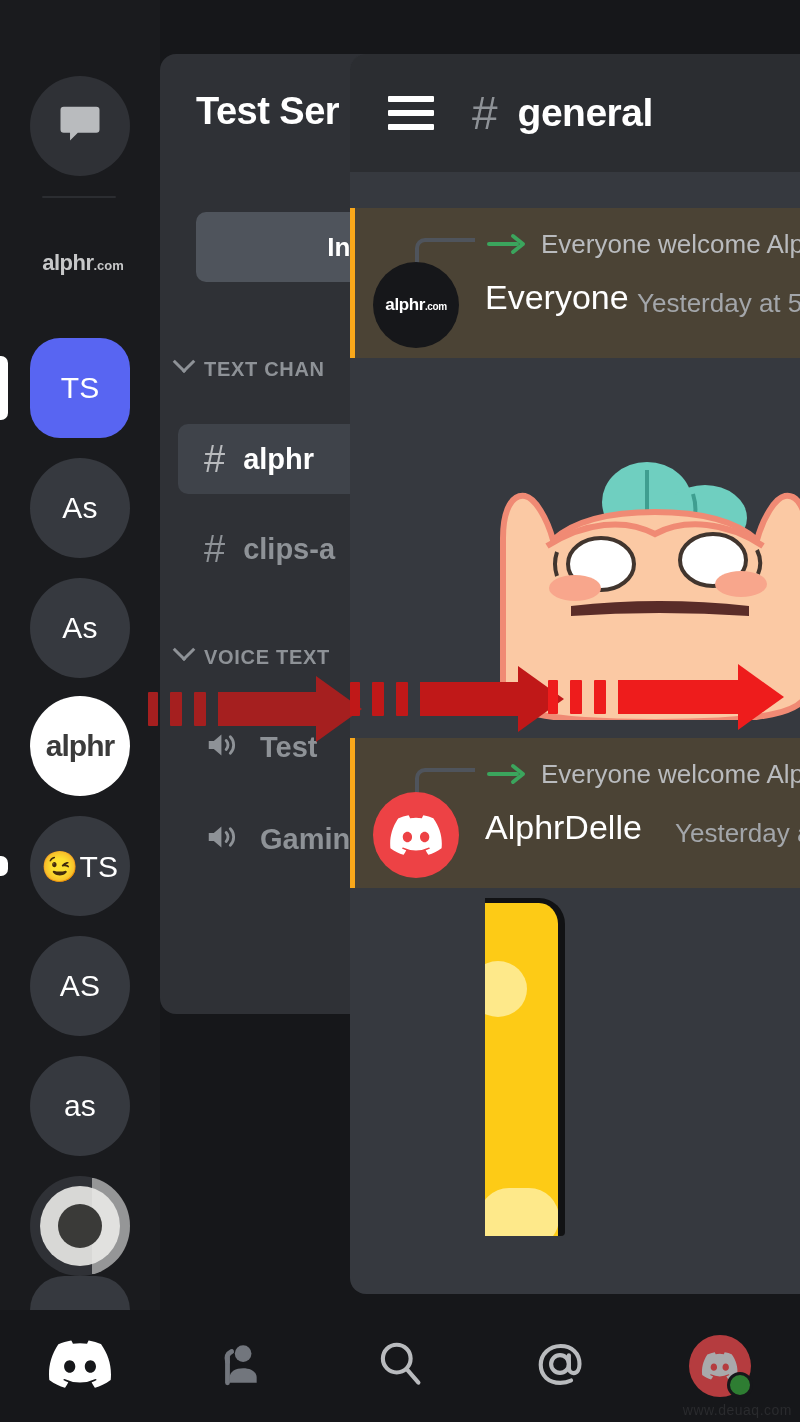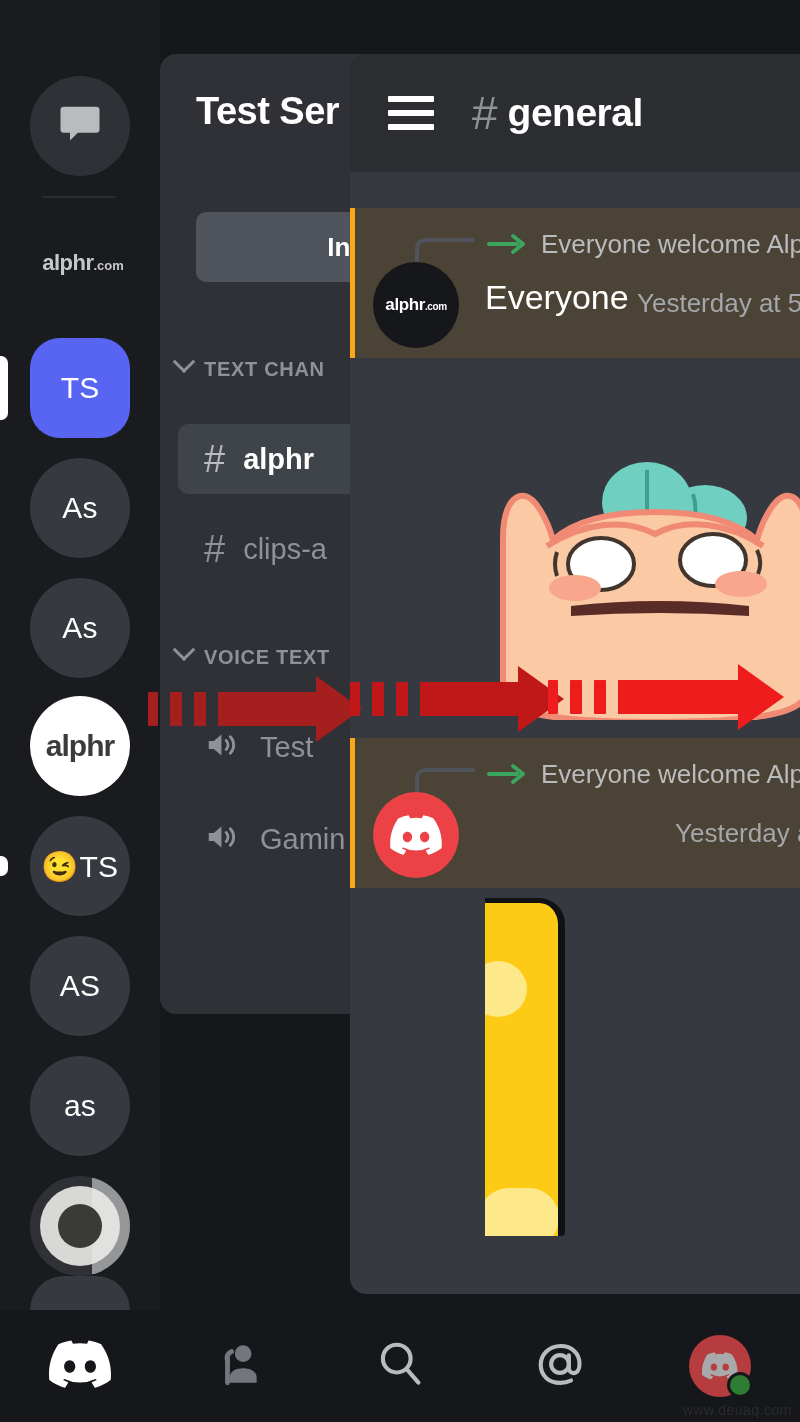--- a/index.html
+++ b/index.html
@@ -242,21 +242,21 @@
   .chan-hash {
     color: #8e9297;
     font-size: 38px;
     font-weight: 300;
     line-height: 1;
   }
   .chan-row.active .chan-hash { color: #b9bbbe; }
   .chan-name {
     color: #8e9297;
     font-size: 29px;
-    font-weight: 400;
+    font-weight: 700;
   }
   .chan-row.active .chan-name { color: #ffffff; font-weight: 700; }
 
   .vc-speaker { flex: 0 0 auto; }
 
   
   .chat-panel {
     position: absolute;
     left: 350px;
     top: 54px;
@@ -292,21 +292,21 @@
     border-radius: 1px;
   }
   .chat-hash {
     margin-left: 38px;
     color: #8e9297;
     font-size: 46px;
     font-weight: 300;
     line-height: 1;
   }
   .chat-title {
-    margin-left: 10px;
+    margin-left: 20px;
     color: #ffffff;
     font-size: 39px;
     font-weight: 700;
     letter-spacing: -0.5px;
   }
 
   
   .msg-mention {
     position: absolute;
     left: 0;
@@ -577,20 +577,21 @@
                 <path d="M26 5 L36 13 L26 21" stroke="#3ba55d" stroke-width="4" fill="none" stroke-linecap="round" stroke-linejoin="round"></path>
               </svg>
             </span>
             <span class="sys-text">Everyone welcome Alphr</span>
           </div>
           <div class="msg-avatar discord" style="top: 54px;">
             <svg width="52" height="40" viewBox="0 0 71 55">
               <path fill="#ffffff" d="M60.1 4.9A58.5 58.5 0 0 0 45.6.5a.2.2 0 0 0-.2.1c-.6 1.1-1.3 2.6-1.8 3.7a54 54 0 0 0-16.2 0c-.5-1.2-1.2-2.6-1.9-3.7a.2.2 0 0 0-.2-.1c-5 .9-9.9 2.4-14.5 4.4a.2.2 0 0 0-.1.1C1.6 18.8-1 32.3.3 45.6v.2c6.1 4.5 12 7.2 17.8 9a.2.2 0 0 0 .3-.1 42 42 0 0 0 3.6-5.9.2.2 0 0 0-.1-.3 38.6 38.6 0 0 1-5.5-2.6.2.2 0 0 1 0-.4l1.1-.9a.2.2 0 0 1 .2 0 41.7 41.7 0 0 0 35.5 0 .2.2 0 0 1 .2 0l1.1.9a.2.2 0 0 1 0 .4 36.2 36.2 0 0 1-5.5 2.6.2.2 0 0 0-.1.3 47 47 0 0 0 3.6 5.9.2.2 0 0 0 .3.1c5.8-1.8 11.7-4.5 17.8-9a.2.2 0 0 0 .1-.2c1.5-15.3-2.6-28.7-11-40.6a.2.2 0 0 0-.1-.1zM23.7 37.5c-3.5 0-6.4-3.2-6.4-7.2s2.8-7.2 6.4-7.2c3.6 0 6.5 3.3 6.4 7.2 0 4-2.8 7.2-6.4 7.2zm23.7 0c-3.5 0-6.4-3.2-6.4-7.2s2.8-7.2 6.4-7.2c3.6 0 6.5 3.3 6.4 7.2 0 4-2.8 7.2-6.4 7.2z"></path>
             </svg>
           </div>
+          <div class="msg-username" style="top: 70px;">AlphrDelle</div>
           <div class="msg-time" style="top: 80px; left: 320px;">Yesterday at</div>
         </div>
       </div>
 
     <div style="position:absolute;left:145px;top:406px;width:330px;height:260px;">
       <svg width="330" height="260" viewBox="0 0 330 260">
 
         <ellipse cx="152" cy="42" rx="45" ry="40" fill="#6fcfc0"></ellipse>
         <ellipse cx="210" cy="58" rx="42" ry="33" fill="#6fcfc0"></ellipse>
         <path d="M152 10 L152 72" stroke="#3f9e90" stroke-width="4" fill="none"></path>

